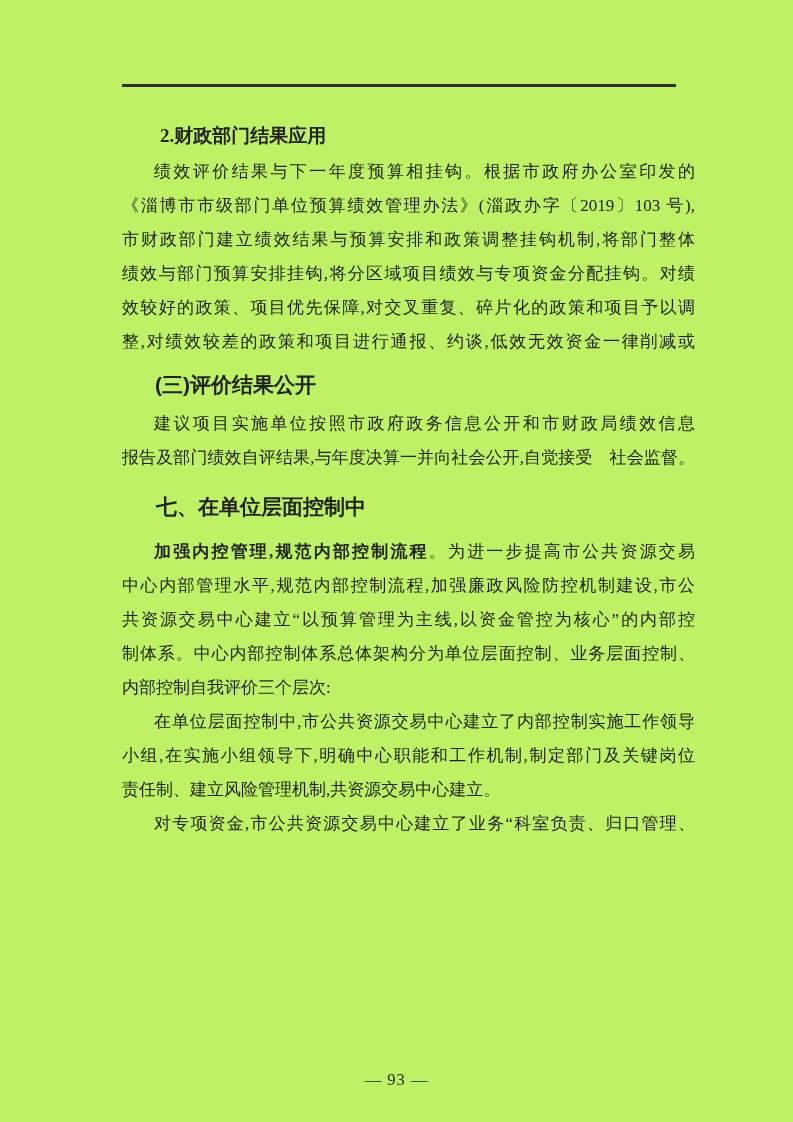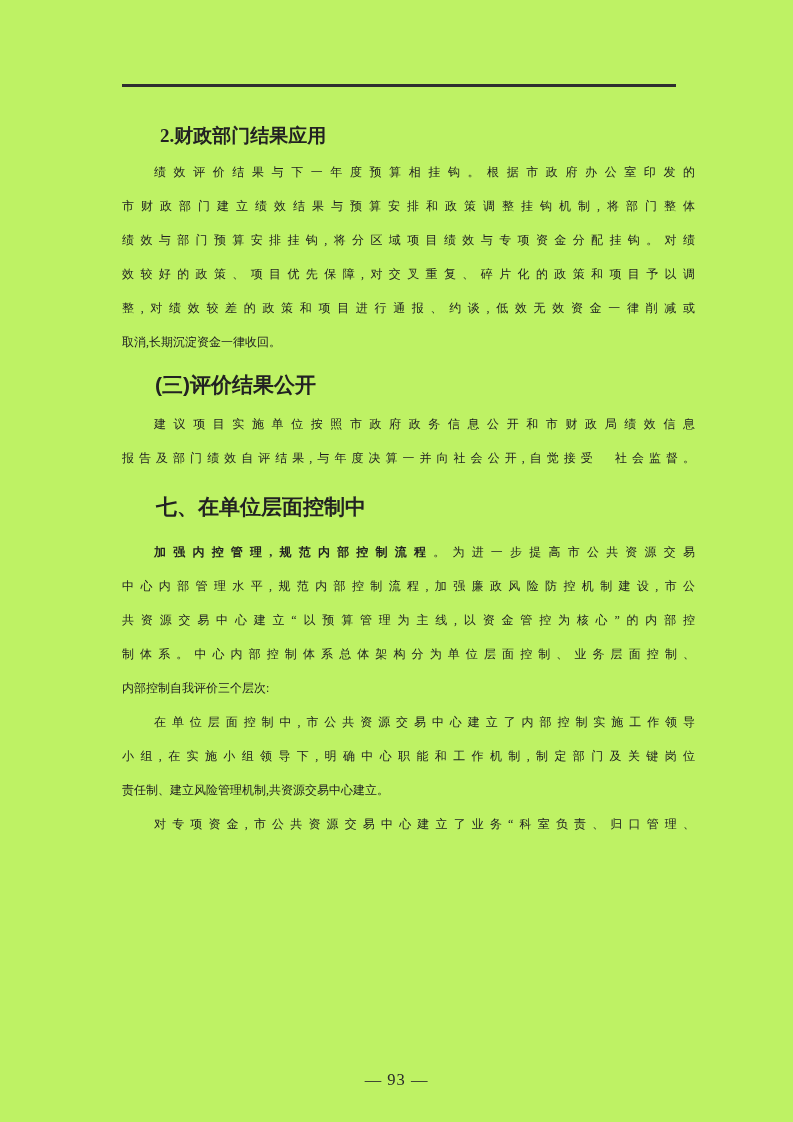--- a/index.html
+++ b/index.html
@@ -31,21 +31,21 @@
     font-family:"Liberation Sans","DejaVu Sans",sans-serif;
   }
   .h3 {
     margin:12px 0 8px 0;
     font-size:21px; line-height:40px; font-weight:600;
     text-indent:34px;
     font-family:"Liberation Sans","DejaVu Sans",sans-serif;
   }
   .para { margin:0; }
   .ln {
-    font-size:12px; line-height:34px;
+    font-size:17px; line-height:34px;
     text-align:justify;
     text-align-last:justify;
     white-space:pre-wrap;
   }
   .ln.last { text-align-last:left; }
   .ln.ind  { text-indent:32px; }
   .bold-lead { font-weight:bold; }
   .footer {
     position:absolute; left:0; top:1050px; width:793px;
     text-align:center;
@@ -60,25 +60,25 @@
 <div class="page">
 
   <div class="rule"></div>
 
   <div class="content">
 
     <div class="h1">2.财政部门结果应用</div>
 
     <div class="para">
       <div class="ln ind">绩效评价结果与下一年度预算相挂钩。根据市政府办公室印发的</div>
+      <div class="ln">《淄博市市级部门单位预算绩效管理办法》(淄政办字〔2019〕103 号),</div>
       <div class="ln">市财政部门建立绩效结果与预算安排和政策调整挂钩机制,将部门整体</div>
       <div class="ln">绩效与部门预算安排挂钩,将分区域项目绩效与专项资金分配挂钩。对绩</div>
       <div class="ln">效较好的政策、项目优先保障,对交叉重复、碎片化的政策和项目予以调</div>
       <div class="ln">整,对绩效较差的政策和项目进行通报、约谈,低效无效资金一律削减或</div>
-      <div class="ln last">取消,长期沉淀资金一律收回。</div>
     </div>
 
     <div class="h2">(三)评价结果公开</div>
 
     <div class="para">
       <div class="ln ind">建议项目实施单位按照市政府政务信息公开和市财政局绩效信息</div>
       <div class="ln">报告及部门绩效自评结果,与年度决算一并向社会公开,自觉接受　社会监督。</div>
     </div>
 
     <div class="h3">七、在单位层面控制中</div>

